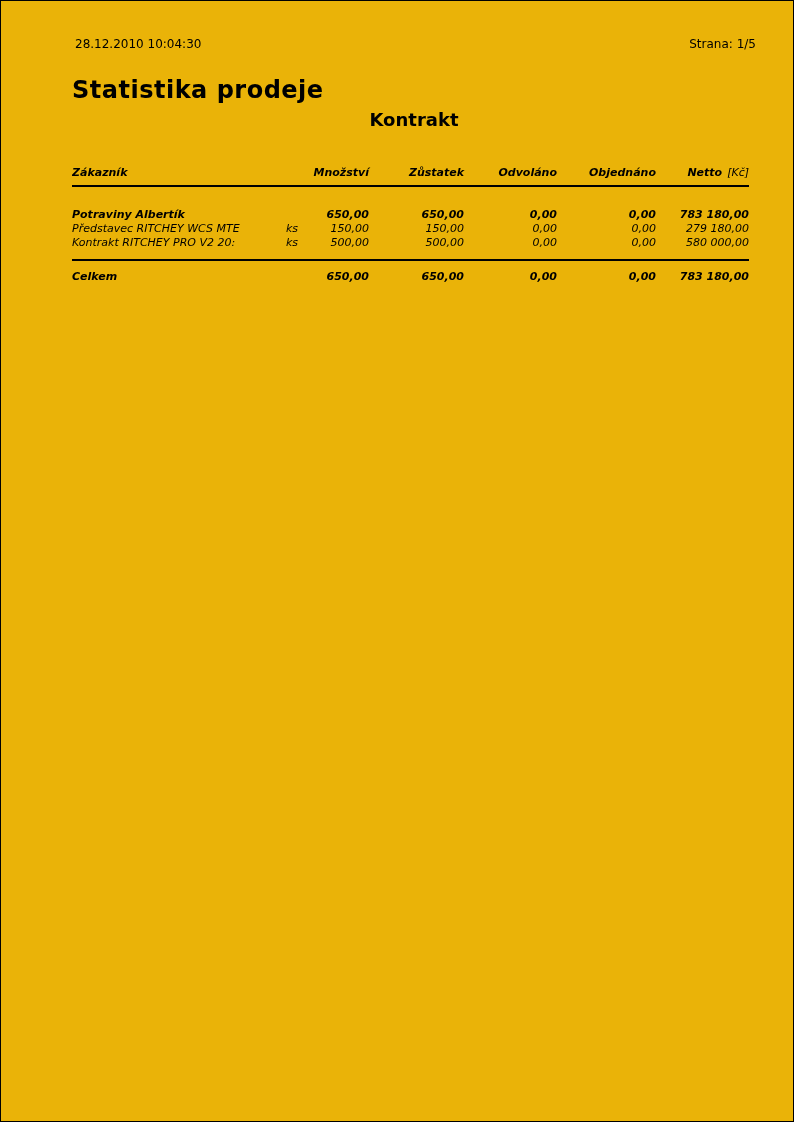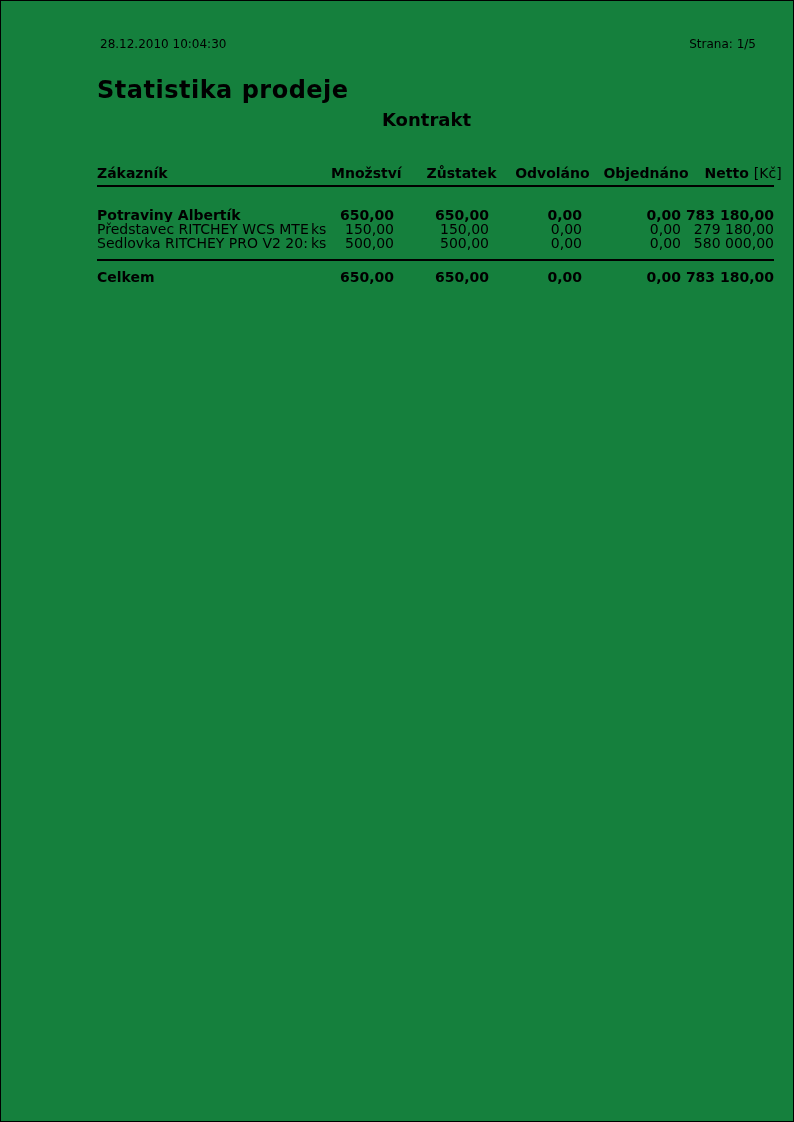--- a/index.html
+++ b/index.html
@@ -5,23 +5,23 @@
   * { margin: 0; padding: 0; box-sizing: border-box; }
   html, body { background: #ffffff; }
   body {
     font-family: "DejaVu Sans", "Liberation Sans", sans-serif;
     color: #000000;
     width: 794px;
   }
   .page {
     width: 794px;
     height: 1122px;
-    background: #15803d;
+    background: #eab308;
     border: 1px solid #000000;
-    padding: 36px 37px 0 96px;
+    padding: 36px 37px 0 71px;
     overflow: hidden;
   }
   .meta-row {
     display: flex;
     justify-content: space-between;
     font-size: 12px;
     line-height: 15px;
   }
   .meta-date { padding-left: 3px; }
   .company-line {
@@ -38,22 +38,23 @@
   }
   .report-subtitle {
     text-align: center;
     font-size: 18px;
     font-weight: bold;
     line-height: 20px;
     margin-top: 6px;
   }
   .sales-table {
     margin-top: 36px;
-    font-size: 14px;
+    font-size: 11px;
     width: 677px;
+    font-style: italic;
   }
   .trow { display: flex; line-height: 14px; }
   .c-name  { flex: 0 0 214px; white-space: nowrap; overflow: hidden; }
   .c-namefull { flex: 0 0 234px; white-space: nowrap; overflow: hidden; }
   .c-unit  { flex: 0 0 20px; }
   .c-qty   { flex: 0 0 63px; text-align: right; white-space: nowrap; }
   .c-bal   { flex: 0 0 95px; text-align: right; white-space: nowrap; }
   .c-can   { flex: 0 0 93px; text-align: right; white-space: nowrap; }
   .c-ord   { flex: 0 0 99px; text-align: right; white-space: nowrap; }
   .c-net   { flex: 0 0 93px; text-align: right; white-space: nowrap; }
@@ -110,21 +111,21 @@
       <div class="c-name">Představec RITCHEY WCS MTE</div>
       <div class="c-unit">ks</div>
       <div class="c-qty">150,00</div>
       <div class="c-bal">150,00</div>
       <div class="c-can">0,00</div>
       <div class="c-ord">0,00</div>
       <div class="c-net">279 180,00</div>
     </div>
 
     <div class="trow">
-      <div class="c-name">Sedlovka RITCHEY PRO V2 20:</div>
+      <div class="c-name">Kontrakt RITCHEY PRO V2 20:</div>
       <div class="c-unit">ks</div>
       <div class="c-qty">500,00</div>
       <div class="c-bal">500,00</div>
       <div class="c-can">0,00</div>
       <div class="c-ord">0,00</div>
       <div class="c-net">580 000,00</div>
     </div>
 
     <div class="divider"></div>
 

